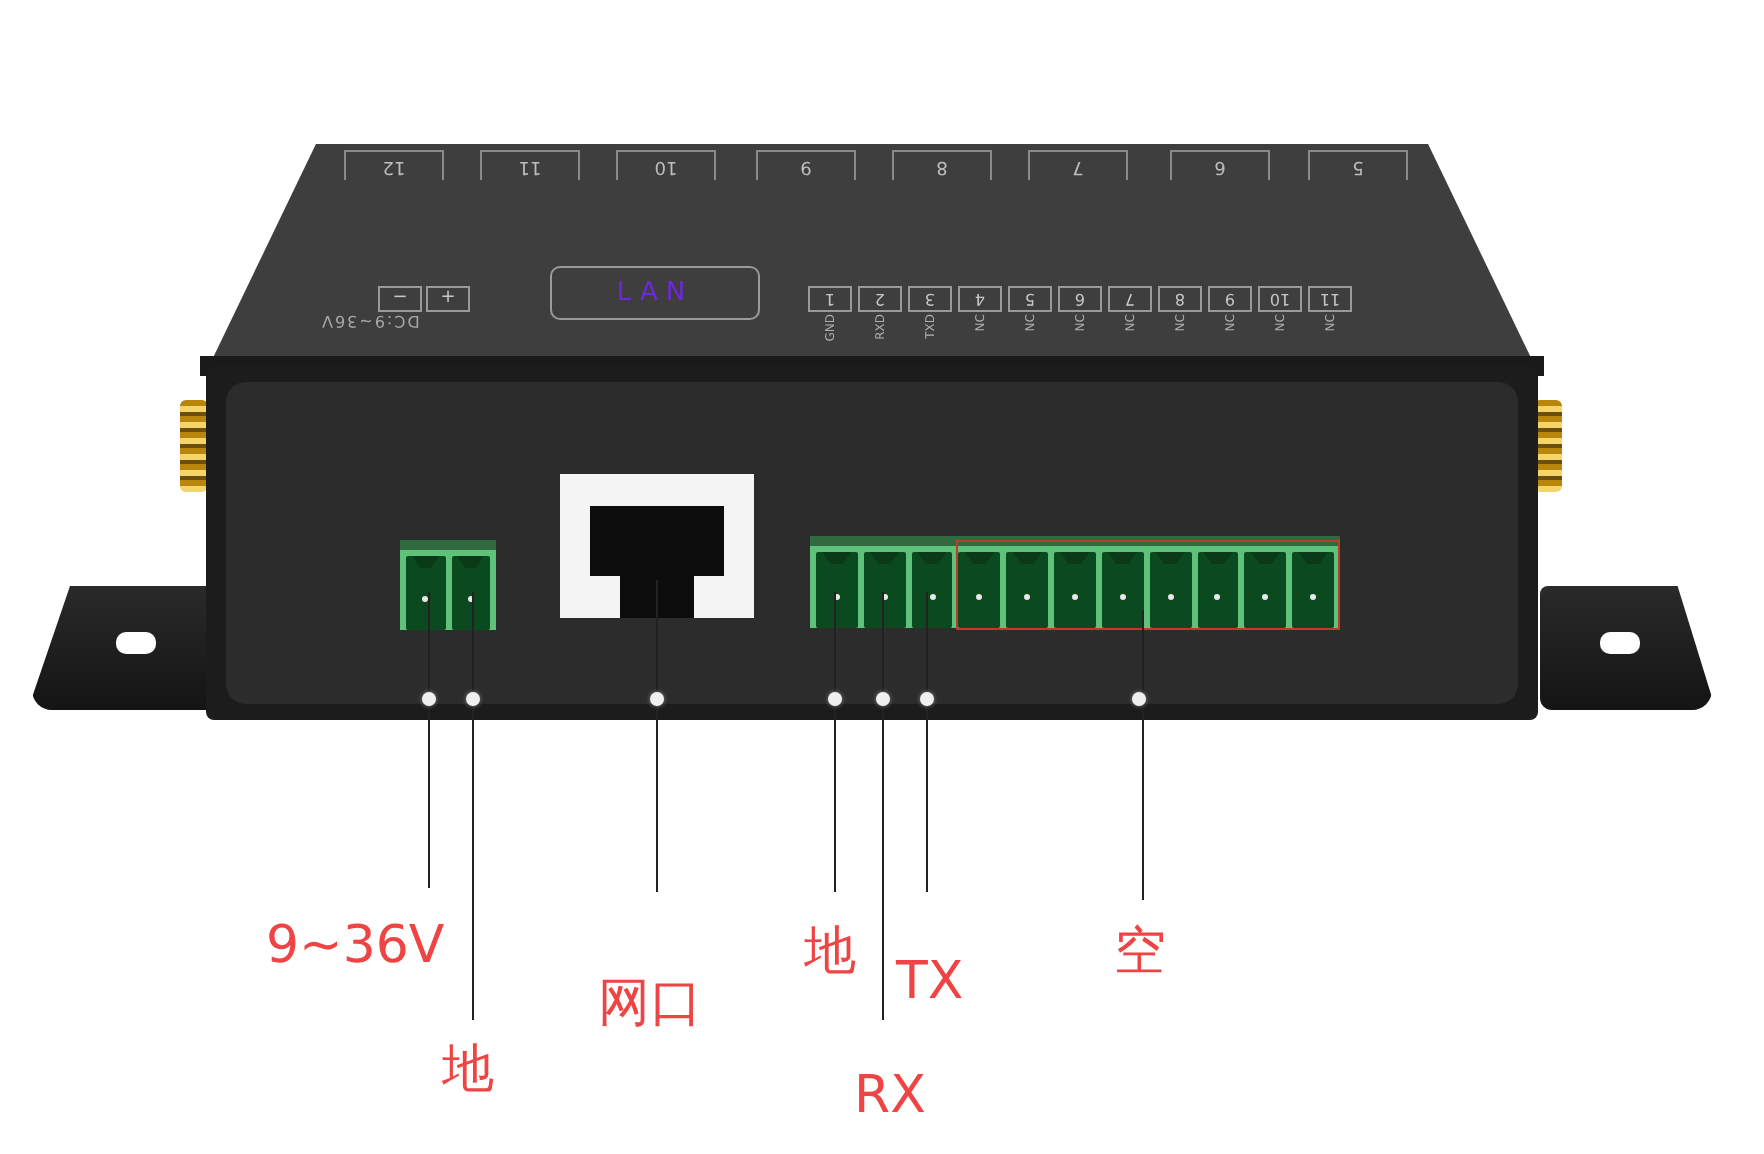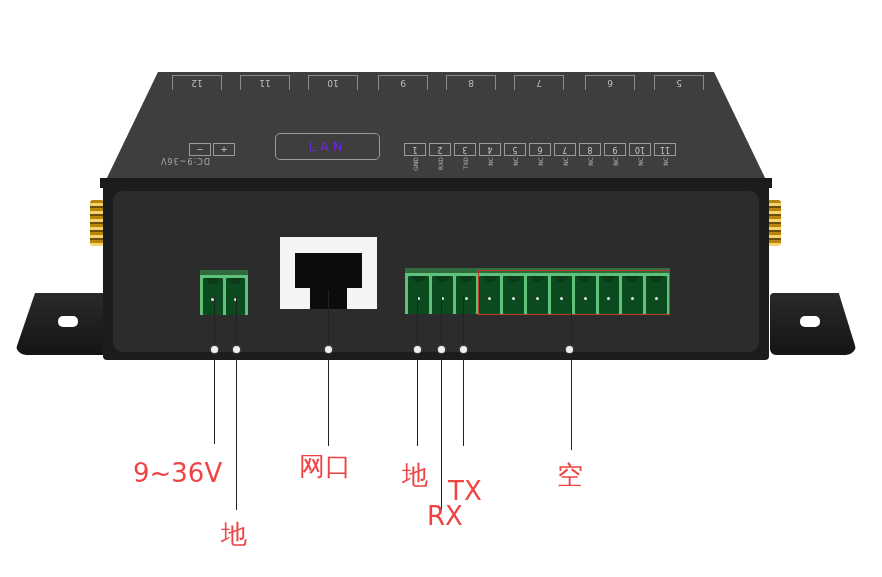--- a/index.html
+++ b/index.html
@@ -195,17 +195,17 @@
 <div class="dot" style="left:214px"></div>
 <div class="dot" style="left:236px"></div>
 <div class="dot" style="left:328px"></div>
 <div class="dot" style="left:417px"></div>
 <div class="dot" style="left:441px"></div>
 <div class="dot" style="left:463px"></div>
 <div class="dot" style="left:569px"></div>
 
 <div class="callout" style="left:133px; top:458px;">9~36V</div>
 <div class="callout" style="left:221px; top:517px;">地</div>
-<div class="callout" style="left:299px; top:449px;">网口</div>
+<div class="callout" style="left:299px; top:484px;">网口</div>
 <div class="callout" style="left:402px; top:458px;">地</div>
 <div class="callout" style="left:448px; top:476px;">TX</div>
-<div class="callout" style="left:427px; top:501px;">RX</div>
+<div class="callout" style="left:427px; top:533px;">RX</div>
 <div class="callout" style="left:557px; top:458px;">空</div>
 
 </body></html>

